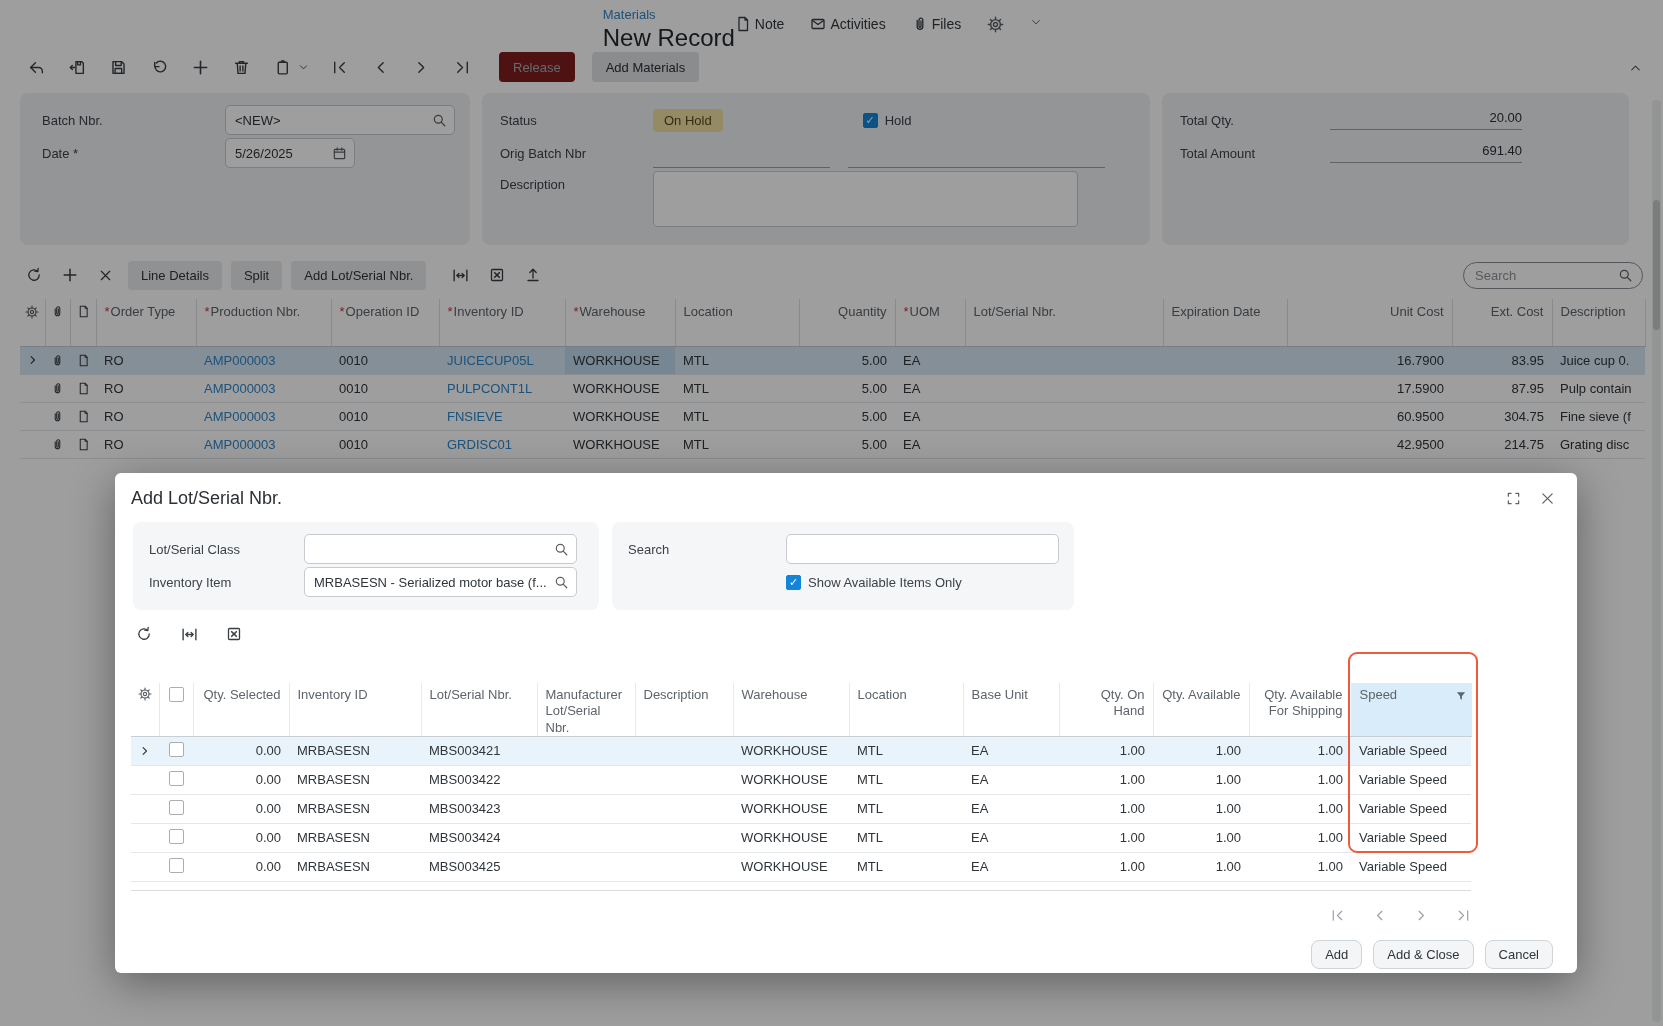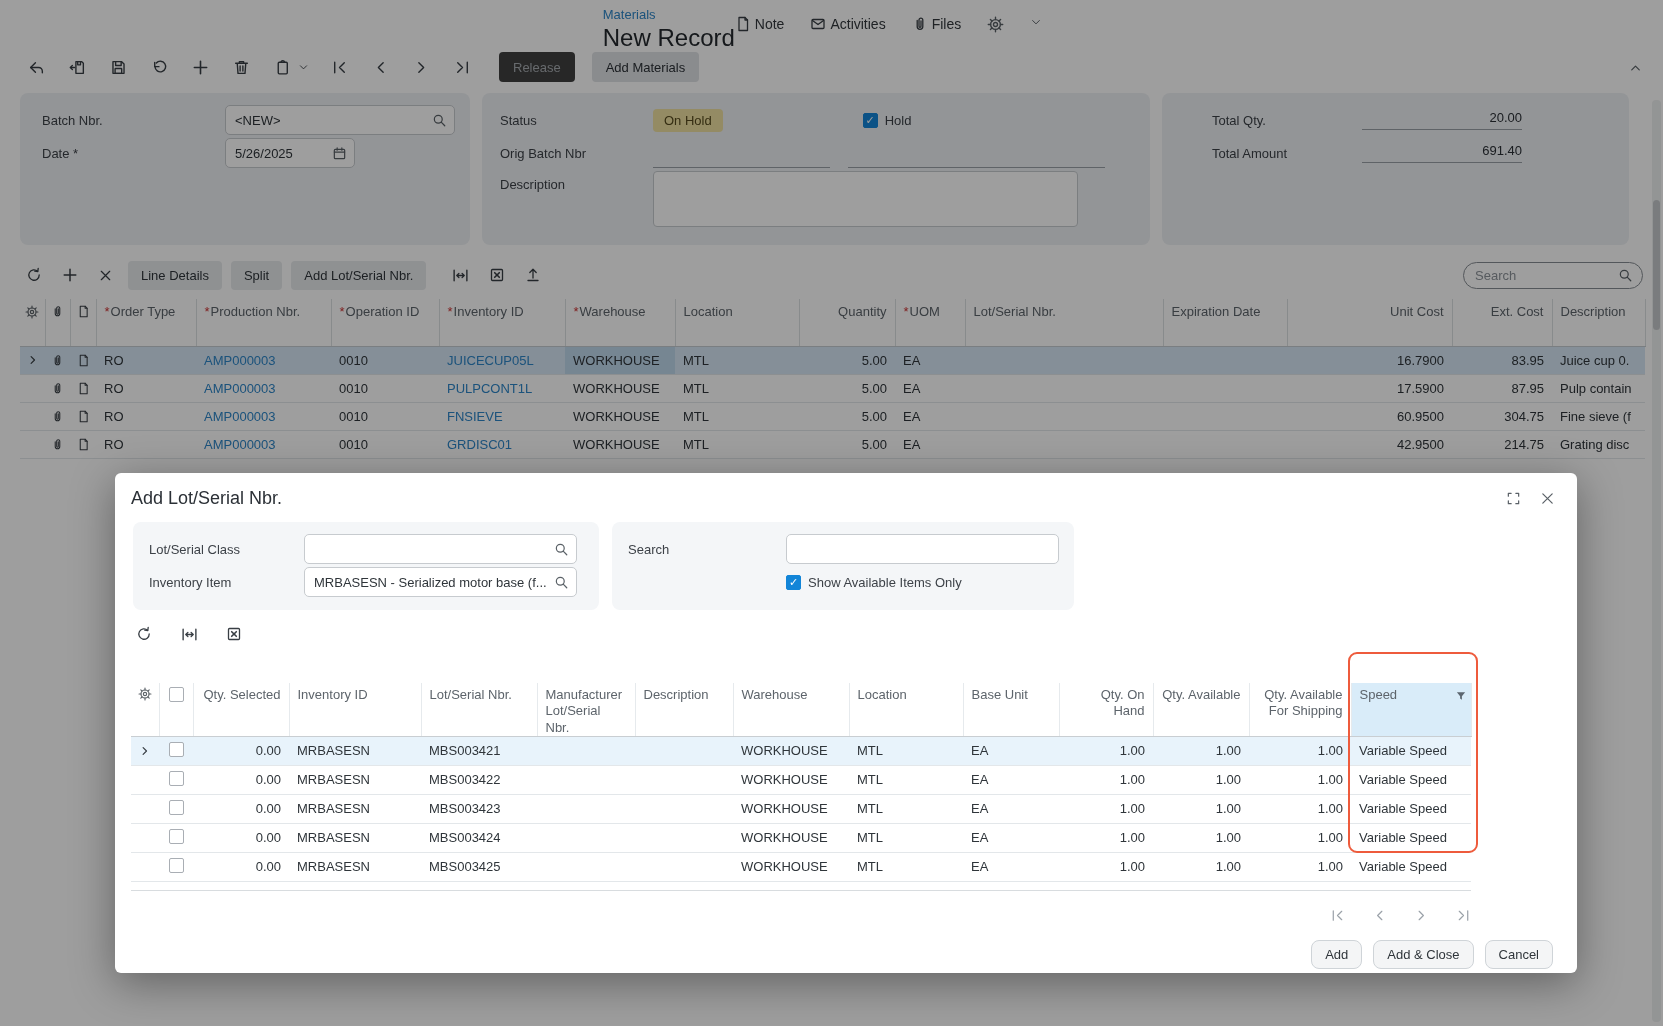--- a/index.html
+++ b/index.html
@@ -16,21 +16,21 @@
   .crumb{color:#2e86c8;font-size:13px;text-decoration:none;display:block;}
   .title{margin:2px 0 0 0;font-size:24px;font-weight:400;color:#24292e;}
   .tb-right{display:flex;align-items:flex-start;gap:26px;padding-top:9px;}
   .hlink{display:flex;align-items:center;gap:4px;color:#33383d;font-size:14px;cursor:pointer;}
 
   
   .cmdbar{display:flex;align-items:center;gap:17px;padding:4px 16px 0 24px;height:36px;box-sizing:border-box;}
   .ibtn{width:24px;height:24px;border:0;background:transparent;display:flex;align-items:center;justify-content:center;padding:0;}
   .split-ic{display:flex;align-items:center;gap:2px;}
   .tbtn{height:30px;border:0;border-radius:4px;padding:0 14px;font-size:13px;}
-  .tbtn.dis{background:#404040;color:#a6abb0;cursor:default;}
+  .tbtn.dis{background:#7f1d1d;color:#a6abb0;cursor:default;}
   .tbtn.on{background:#dfe2e5;color:#2b3036;}
   .collapse{margin-left:auto;}
 
   
   .panels{display:flex;gap:12px;margin:10px 0 0 20px;}
   .panel{background:#eef1f4;border-radius:8px;height:152px;box-sizing:border-box;padding:9px 0;}
   .p1{width:450px;}  .p2{width:668px;}  .p3{width:467px;}
   .frow{display:flex;align-items:center;height:30px;margin:3px 0;}
   .p1 .frow{margin-left:22px;}  .p1 .frow label{width:183px;flex:none;color:#3d4248;}
   .p2 .frow{margin-left:18px;}  .p2 .frow label{width:153px;flex:none;color:#3d4248;}
@@ -46,21 +46,21 @@
   .cbxrow{display:flex;align-items:center;gap:7px;}
   .cbx{width:15px;height:15px;border:1px solid #a9aeb4;border-radius:2px;background:#fff;
        display:inline-flex;align-items:center;justify-content:center;font-size:11px;color:#fff;box-sizing:border-box;flex:none;}
   .cbx.on{background:#1285d8;border-color:#1285d8;}
   .holdbox{margin-left:140px;}
   .uline{height:28px;border-bottom:1px solid #9aa0a6;display:inline-block;}
   .ul1{width:177px;} .ul2{width:257px;margin-left:18px;}
   .descta{width:425px;height:56px;border:1px solid #c7cbcf;border-radius:4px;background:#fff;
           resize:none;font-family:inherit;font-size:13px;padding:4px 8px;box-sizing:border-box;outline:none;}
   .p3 .trow{display:flex;align-items:center;height:30px;margin:3px 18px;}
-  .p3 label{width:150px;flex:none;color:#3d4248;margin-left:32px;}
+  .p3 label{width:150px;flex:none;color:#3d4248;}
   .tval{margin-left:auto;margin-right:89px;width:213px;text-align:right;border-bottom:1px solid #9aa0a6;
         padding-bottom:4px;color:#2b3036;}
 
   
   .gridbar{display:flex;align-items:center;gap:9px;margin:14px 20px 0 20px;height:32px;}
   .gbtn{height:29px;border:0;border-radius:4px;padding:0 13px;background:#e7eaec;color:#2f353a;font-size:13px;}
   .gridbar .ibtn{width:27px;height:27px;}
   .searchbox{margin-left:auto;width:180px;height:27px;border:1px solid #878d93;border-radius:14px;
              background:#fff;display:flex;align-items:center;padding:0 9px;box-sizing:border-box;}
   .searchbox input{border:0;outline:0;flex:1;min-width:0;font-size:13px;font-family:inherit;background:transparent;color:#2f353a;}

